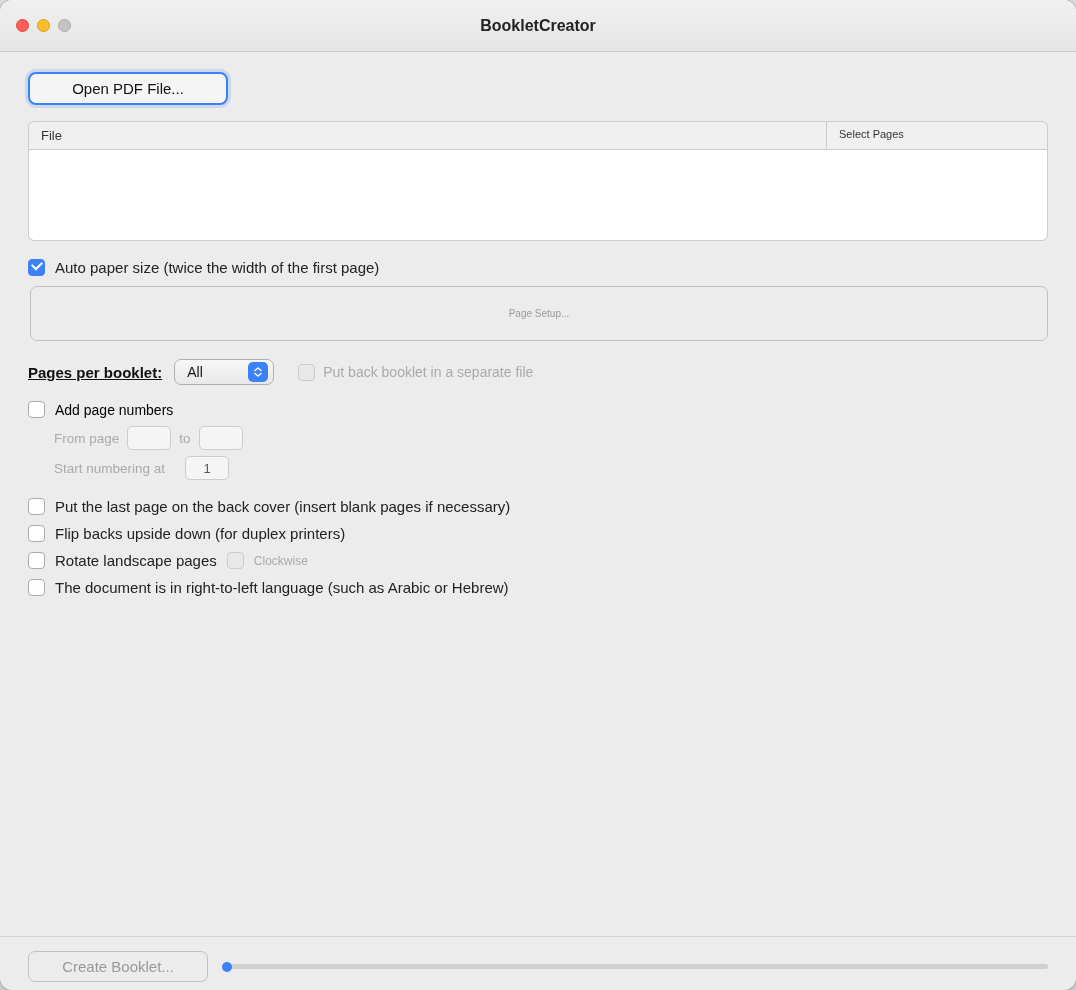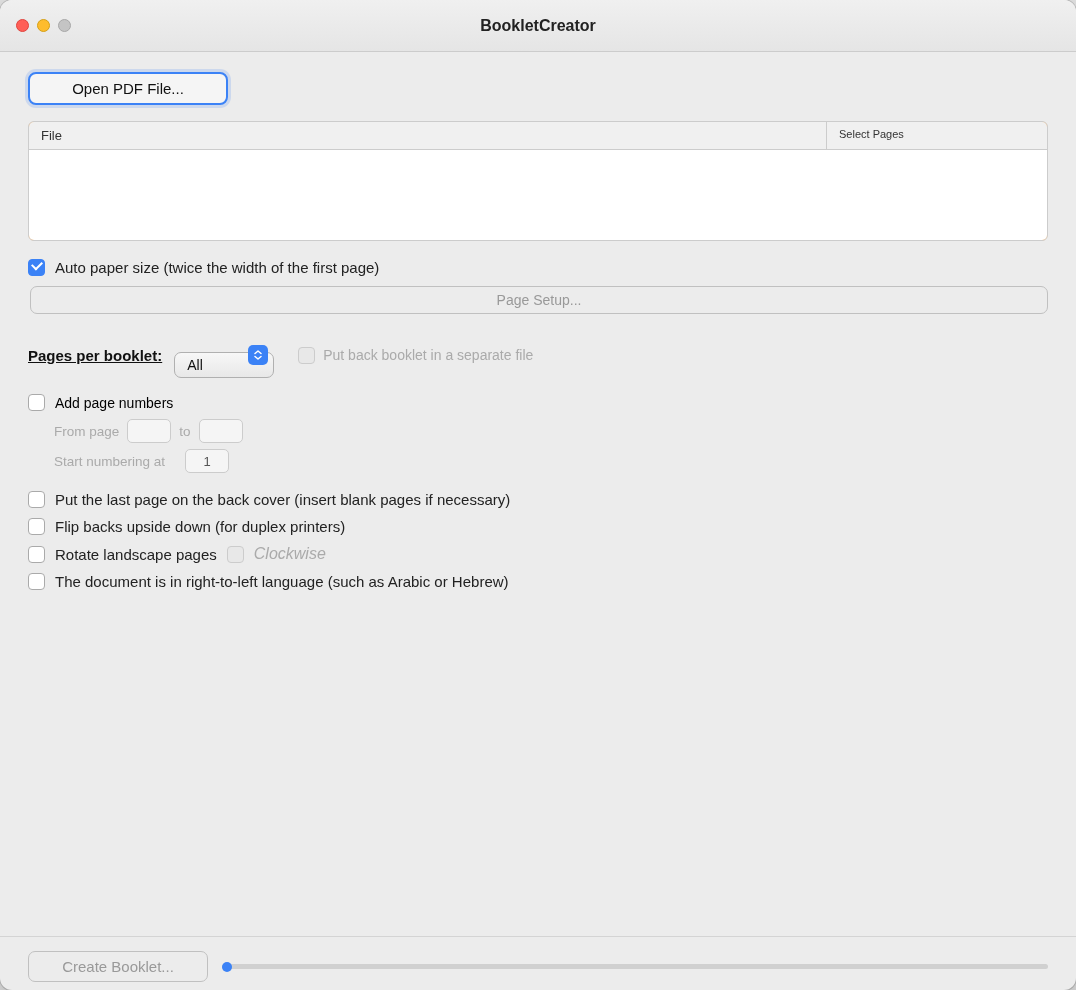--- a/index.html
+++ b/index.html
@@ -171,25 +171,25 @@
 
     .mac-checkbox:disabled {
       background: #e8e8e8;
       border-color: #ccc;
       cursor: default;
     }
 
     
     .page-setup-btn {
       display: inline-block;
-      padding: 5px 18px;
+      padding: 21px 18px;
       background: #ececec;
       border: 1px solid #c0c0c0;
       border-radius: 7px;
-      font-size: 14px;
+      font-size: 10px;
       color: #999;
       cursor: default;
       font-family: inherit;
       margin-bottom: 18px;
       margin-top: 6px;
       margin-left: 2px;
     }
 
     
     .pages-per-booklet-row {
@@ -217,21 +217,20 @@
       -webkit-appearance: none;
       background: linear-gradient(to bottom, #f7f7f7, #e8e8e8);
       border: 1px solid #b0b0b0;
       border-radius: 7px;
       padding: 4px 32px 4px 12px;
       font-size: 14px;
       color: #111;
       cursor: pointer;
       font-family: inherit;
       min-width: 100px;
-      margin-top: 20px;
     }
 
     .select-arrow {
       position: absolute;
       right: 6px;
       pointer-events: none;
       display: flex;
       flex-direction: column;
       gap: 1px;
     }
@@ -323,23 +322,22 @@
       gap: 10px;
       margin-bottom: 10px;
     }
 
     .option-label {
       font-size: 15px;
       color: #222;
     }
 
     .clockwise-label {
-      font-size: 16px;
+      font-size: 12px;
       color: #aaa;
-      font-style: italic;
     }
 
     
     .bottom-bar {
       display: flex;
       align-items: center;
       padding: 14px 28px 8px 28px;
       gap: 14px;
       border-top: 1px solid #d4d4d4;
       margin-top: auto;

